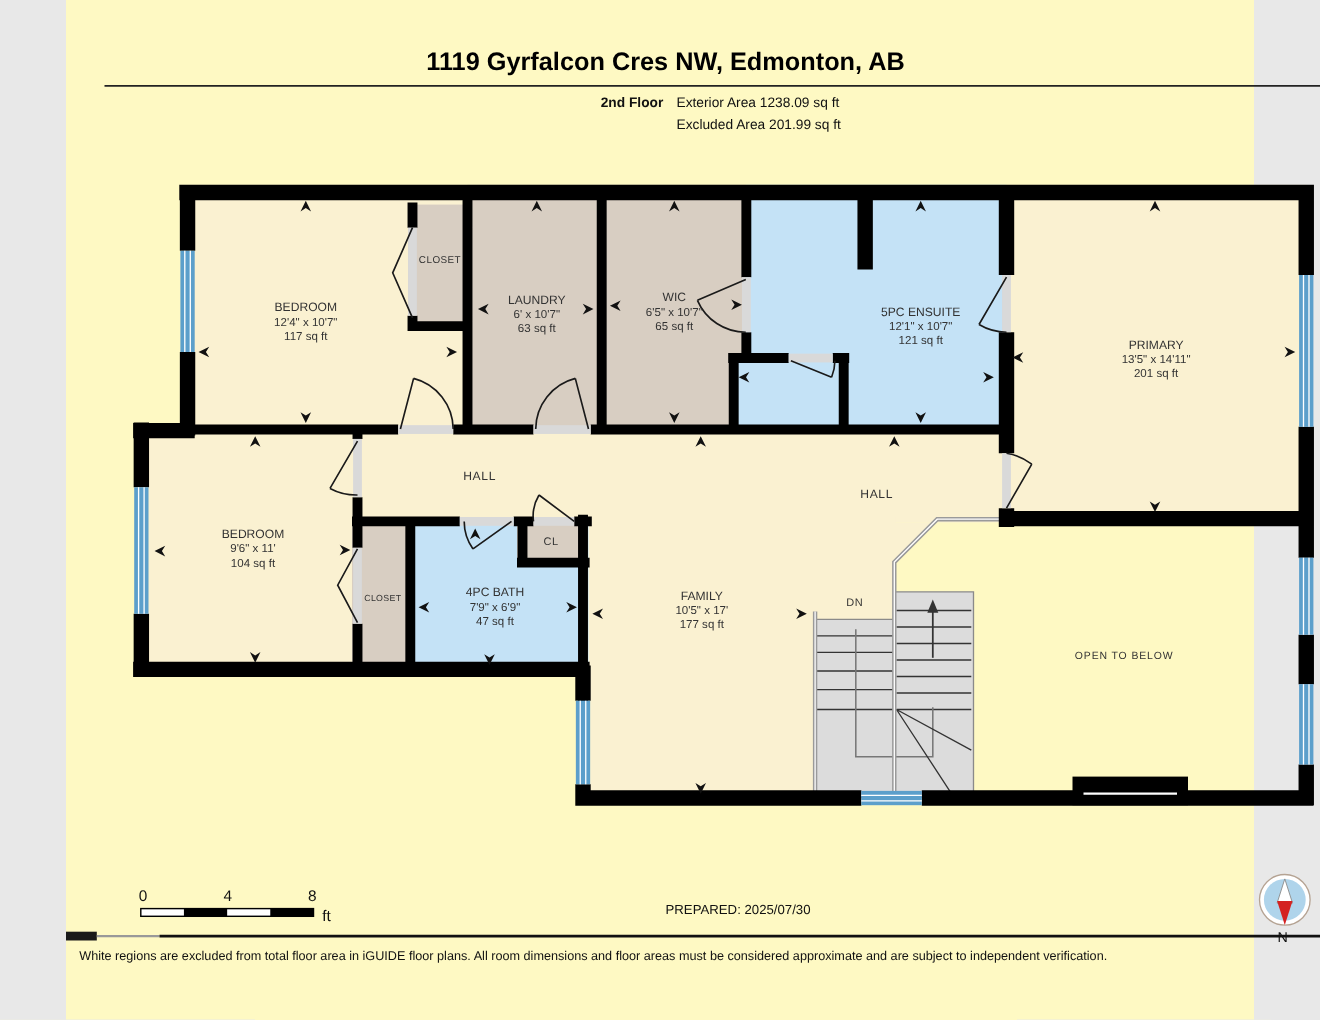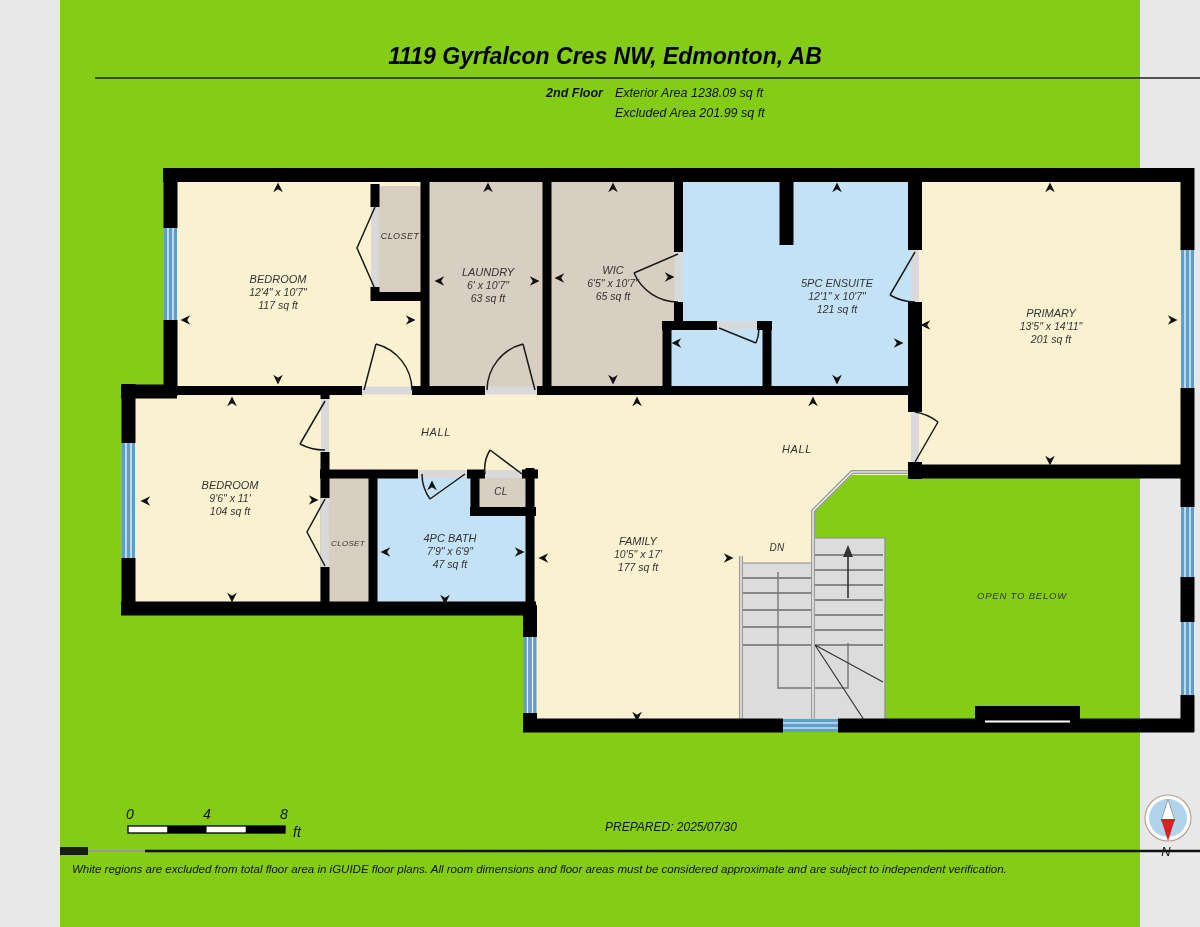--- a/index.html
+++ b/index.html
@@ -1,17 +1,17 @@
 <!DOCTYPE html>
 <html><head>
 <meta charset="utf-8">
 <style>
   html,body{margin:0;padding:0;background:#e8e8e8;}
-  #sheet{width:1080px;height:927px;background:#84cc16;position:relative;margin:0 auto;
-         font-family:"Liberation Sans", sans-serif;font-style:italic;}
+  #sheet{width:1080px;height:927px;background:#fef9c3;position:relative;margin:0 auto;
+         font-family:"Liberation Sans", sans-serif;}
   svg text{font-family:"Liberation Sans", sans-serif;fill:#333;}
   .t-title{font-size:23px;font-weight:bold;fill:#000;}
   .t-sub{font-size:12.5px;fill:#111;}
   .t-sub-b{font-size:12.5px;font-weight:bold;fill:#111;}
   .rn{font-size:11px;}
   .rsub{font-size:10.5px;}
   .sm9{font-size:9px;letter-spacing:.4px;}
   .sm8{font-size:8px;letter-spacing:.3px;}
   .sm10{font-size:10px;letter-spacing:.4px;}
   .hall{font-size:11px;letter-spacing:.6px;}

